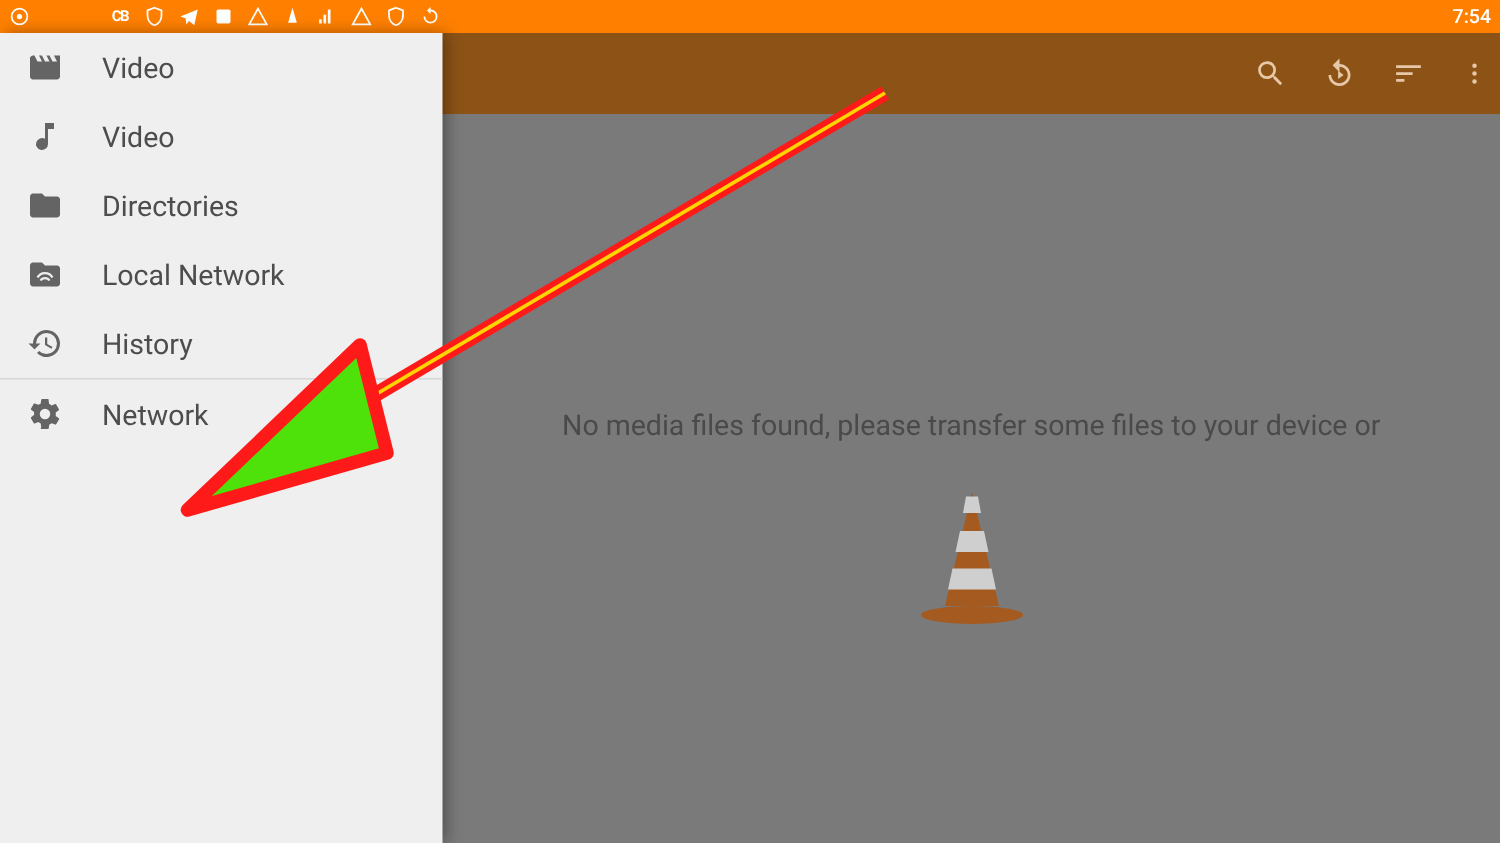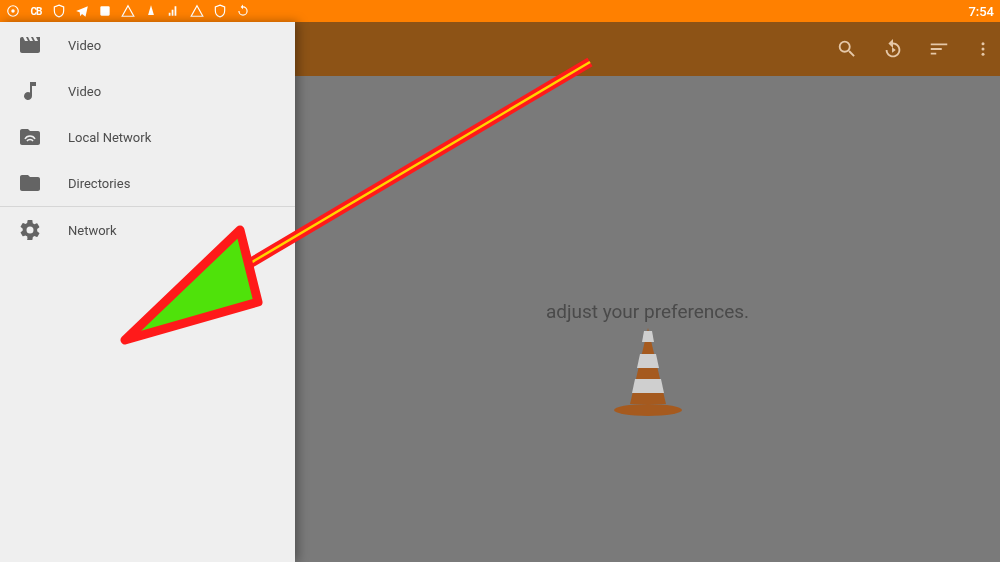--- a/index.html
+++ b/index.html
@@ -82,21 +82,21 @@
     box-shadow: 3px 0 10px rgba(0,0,0,0.35);
   }
   .drawer-item {
     height: 46px;
     display: flex;
     align-items: center;
     padding-left: 18px;
   }
   .drawer-item .di-icon { width: 24px; height: 24px; margin-right: 26px; }
   .drawer-item .di-icon svg { width: 24px; height: 24px; fill: #646464; }
-  .drawer-item .di-label { color: #4d4d4d; font-size: 13px; }
+  .drawer-item .di-label { color: #4d4d4d; font-size: 19px; }
   .drawer-divider { height: 1px; background: #d6d6d6; }
 
   
   .arrow-overlay {
     position: absolute;
     left: 0; top: 0;
     width: 1000px; height: 562px;
     pointer-events: none;
   }
 </style>
@@ -125,22 +125,21 @@
   <span class="ab-icon" style="width:18px;">
     <svg viewBox="0 0 24 24">
         <circle cx="12" cy="5" r="2"></circle>
         <circle cx="12" cy="12" r="2"></circle>
         <circle cx="12" cy="19" r="2"></circle>
       </svg>
   </span>
 </div>
 
 <div class="empty-msg">
-  <br>
-  <span>adjust your preferences.</span>
+  <span>No media files found, please transfer some files to your device or</span><br>
 </div>
 <div class="cone-wrap">
   <svg width="80" height="92" viewBox="0 0 80 92">
     <ellipse cx="40" cy="86" rx="34" ry="6" fill="#a55a1f"></ellipse>
     <path d="M40 4 L58 80 L22 80 Z" fill="#a55a1f"></path>
     <path d="M32 30 L48 30 L51 44 L29 44 Z" fill="#cfcfcf"></path>
     <path d="M27 55 L53 55 L56 69 L24 69 Z" fill="#cfcfcf"></path>
     <path d="M36 7 L44 7 L46 18 L34 18 Z" fill="#cfcfcf"></path>
   </svg>
 </div>
@@ -159,33 +158,41 @@
       <svg viewBox="0 0 24 24">
           <path d="M12 3v10.55A4 4 0 1014 17V7h4V3h-6z"></path>
         </svg>
     </span>
     <span class="di-label">Video</span>
   </div>
   <div class="drawer-item">
     <span class="di-icon">
       <svg viewBox="0 0 24 24">
           <path d="M10 4H4c-1.1 0-2 .9-2 2v12c0 1.1.9 2 2 2h16c1.1 0 2-.9 2-2V8c0-1.1-.9-2-2-2h-8l-2-2z"></path>
+        </svg>
+    </span>
+    <span class="di-label">Directories</span>
+  </div>
+  <div class="drawer-item">
+    <span class="di-icon">
+      <svg viewBox="0 0 24 24">
+          <path d="M10 4H4c-1.1 0-2 .9-2 2v12c0 1.1.9 2 2 2h16c1.1 0 2-.9 2-2V8c0-1.1-.9-2-2-2h-8l-2-2z"></path>
           <path d="M7 14c1-2 3-3 5-3s4 1 5 3" stroke="#efefef" stroke-width="1.5" fill="none"></path>
           <path d="M9 16c.6-1 1.8-1.6 3-1.6s2.4.6 3 1.6" stroke="#efefef" stroke-width="1.5" fill="none"></path>
         </svg>
     </span>
     <span class="di-label">Local Network</span>
   </div>
   <div class="drawer-item">
     <span class="di-icon">
       <svg viewBox="0 0 24 24">
-          <path d="M10 4H4c-1.1 0-2 .9-2 2v12c0 1.1.9 2 2 2h16c1.1 0 2-.9 2-2V8c0-1.1-.9-2-2-2h-8l-2-2z"></path>
-        </svg>
-    </span>
-    <span class="di-label">Directories</span>
+          <path d="M13 3a9 9 0 00-9 9H1l3.89 3.89.07.14L9 12H6a7 7 0 117 7 6.93 6.93 0 01-4.94-2.06l-1.42 1.42A9 9 0 1013 3zm-1 5v5l4.28 2.54.72-1.21-3.5-2.08V8H12z"></path>
+        </svg>
+    </span>
+    <span class="di-label">History</span>
   </div>
 
   <div class="drawer-divider"></div>
 
   <div class="drawer-item">
     <span class="di-icon">
       <svg viewBox="0 0 24 24">
           <path d="M19.14 12.94a7.14 7.14 0 000-1.88l2.03-1.58a.5.5 0 00.12-.64l-1.92-3.32a.5.5 0 00-.6-.22l-2.39.96a7.03 7.03 0 00-1.62-.94l-.36-2.54A.5.5 0 0014 2h-4a.5.5 0 00-.49.42l-.36 2.54c-.58.24-1.12.56-1.62.94l-2.39-.96a.5.5 0 00-.6.22L2.62 8.48a.5.5 0 00.12.64l2.03 1.58a7.14 7.14 0 000 1.88l-2.03 1.58a.5.5 0 00-.12.64l1.92 3.32c.13.22.39.31.6.22l2.39-.96c.5.38 1.04.7 1.62.94l.36 2.54A.5.5 0 0010 22h4a.5.5 0 00.49-.42l.36-2.54c.58-.24 1.12-.56 1.62-.94l2.39.96c.21.09.47 0 .6-.22l1.92-3.32a.5.5 0 00-.12-.64l-2.12-1.58zM12 15.5A3.5 3.5 0 1115.5 12 3.5 3.5 0 0112 15.5z"></path>
         </svg>
     </span>
@@ -194,21 +201,21 @@
 </div>
 
 <div class="status-bar">
   <div class="status-left">
     <span class="sb-icon">
         <svg viewBox="0 0 24 24">
           <circle cx="12" cy="12" r="9" fill="none" stroke="white" stroke-width="2"></circle>
           <circle cx="12" cy="12" r="3"></circle>
         </svg>
       </span>
-    <span class="sb-icon" style="font-size:10px;font-weight:bold;letter-spacing:-1px;">CB</span>
+    <span class="sb-icon" style="font-size:10px;font-weight:bold;letter-spacing:-1px;margin-left:44px;">CB</span>
     <span class="sb-icon">
         <svg viewBox="0 0 24 24">
           <path d="M12 2l8 3v6c0 5-3.4 9.7-8 11-4.6-1.3-8-6-8-11V5l8-3z" fill="none" stroke="white" stroke-width="2"></path>
         </svg>
       </span>
     <span class="sb-icon">
         <svg viewBox="0 0 24 24">
           <path d="M2 12l20-8-4 18-6-5-3 4-1-7z"></path>
         </svg>
       </span>

